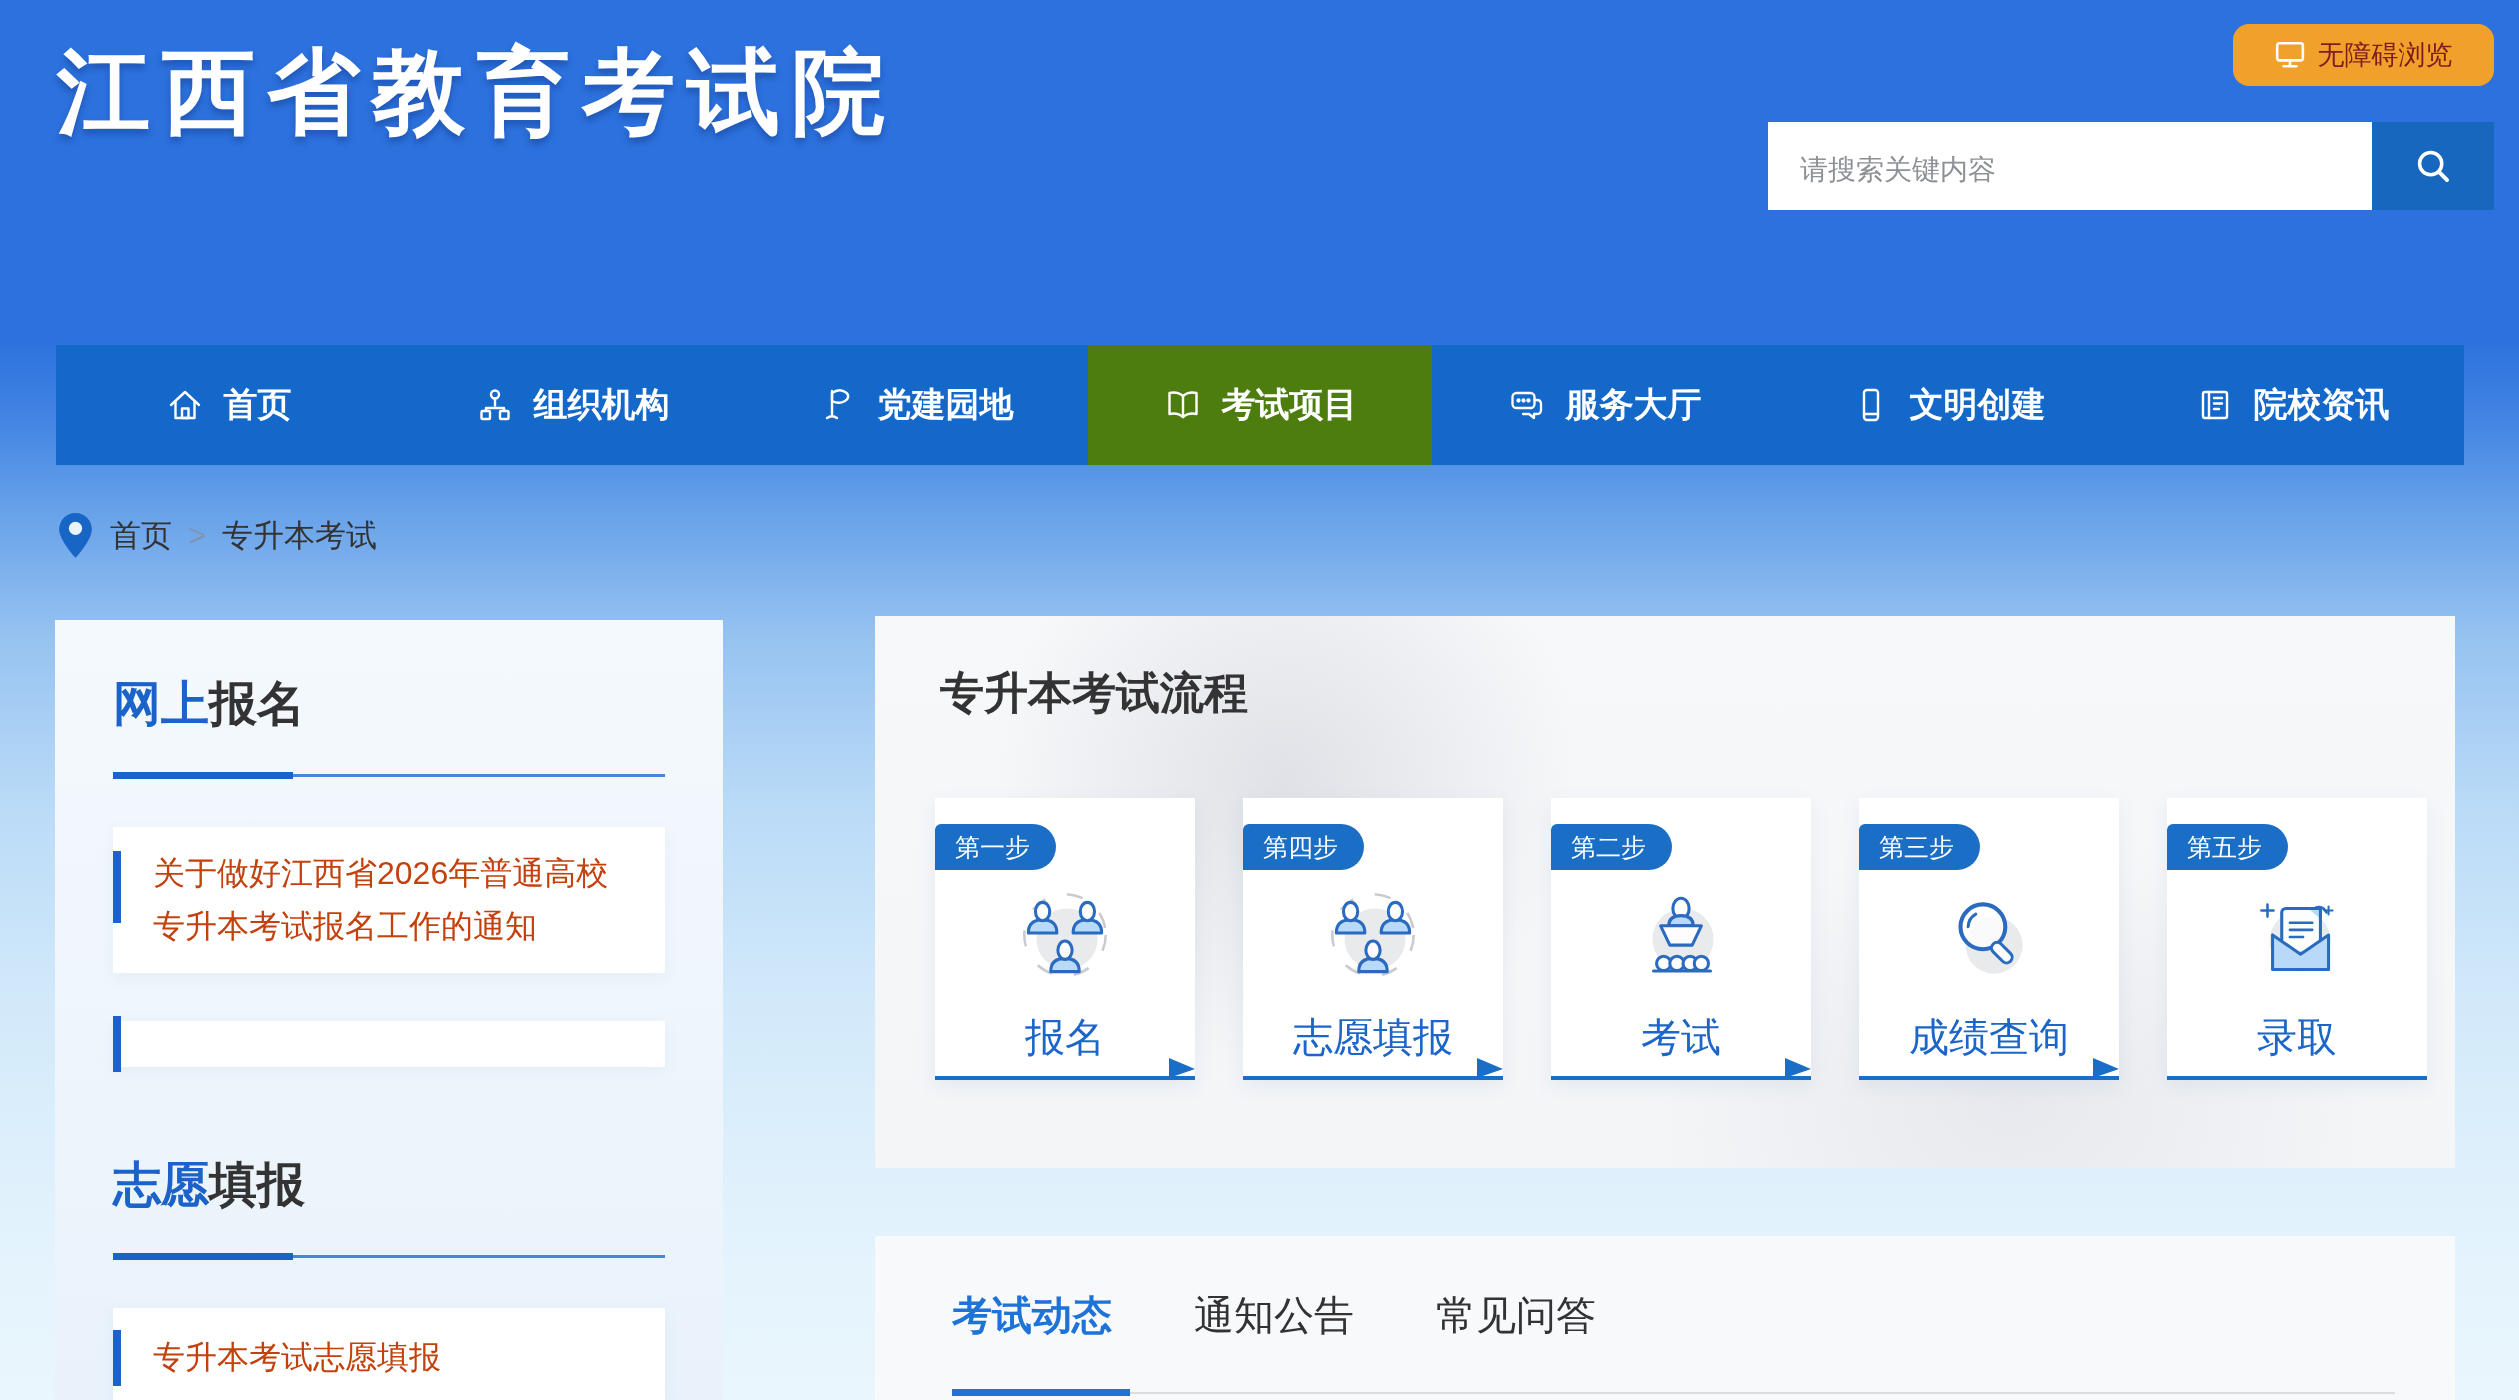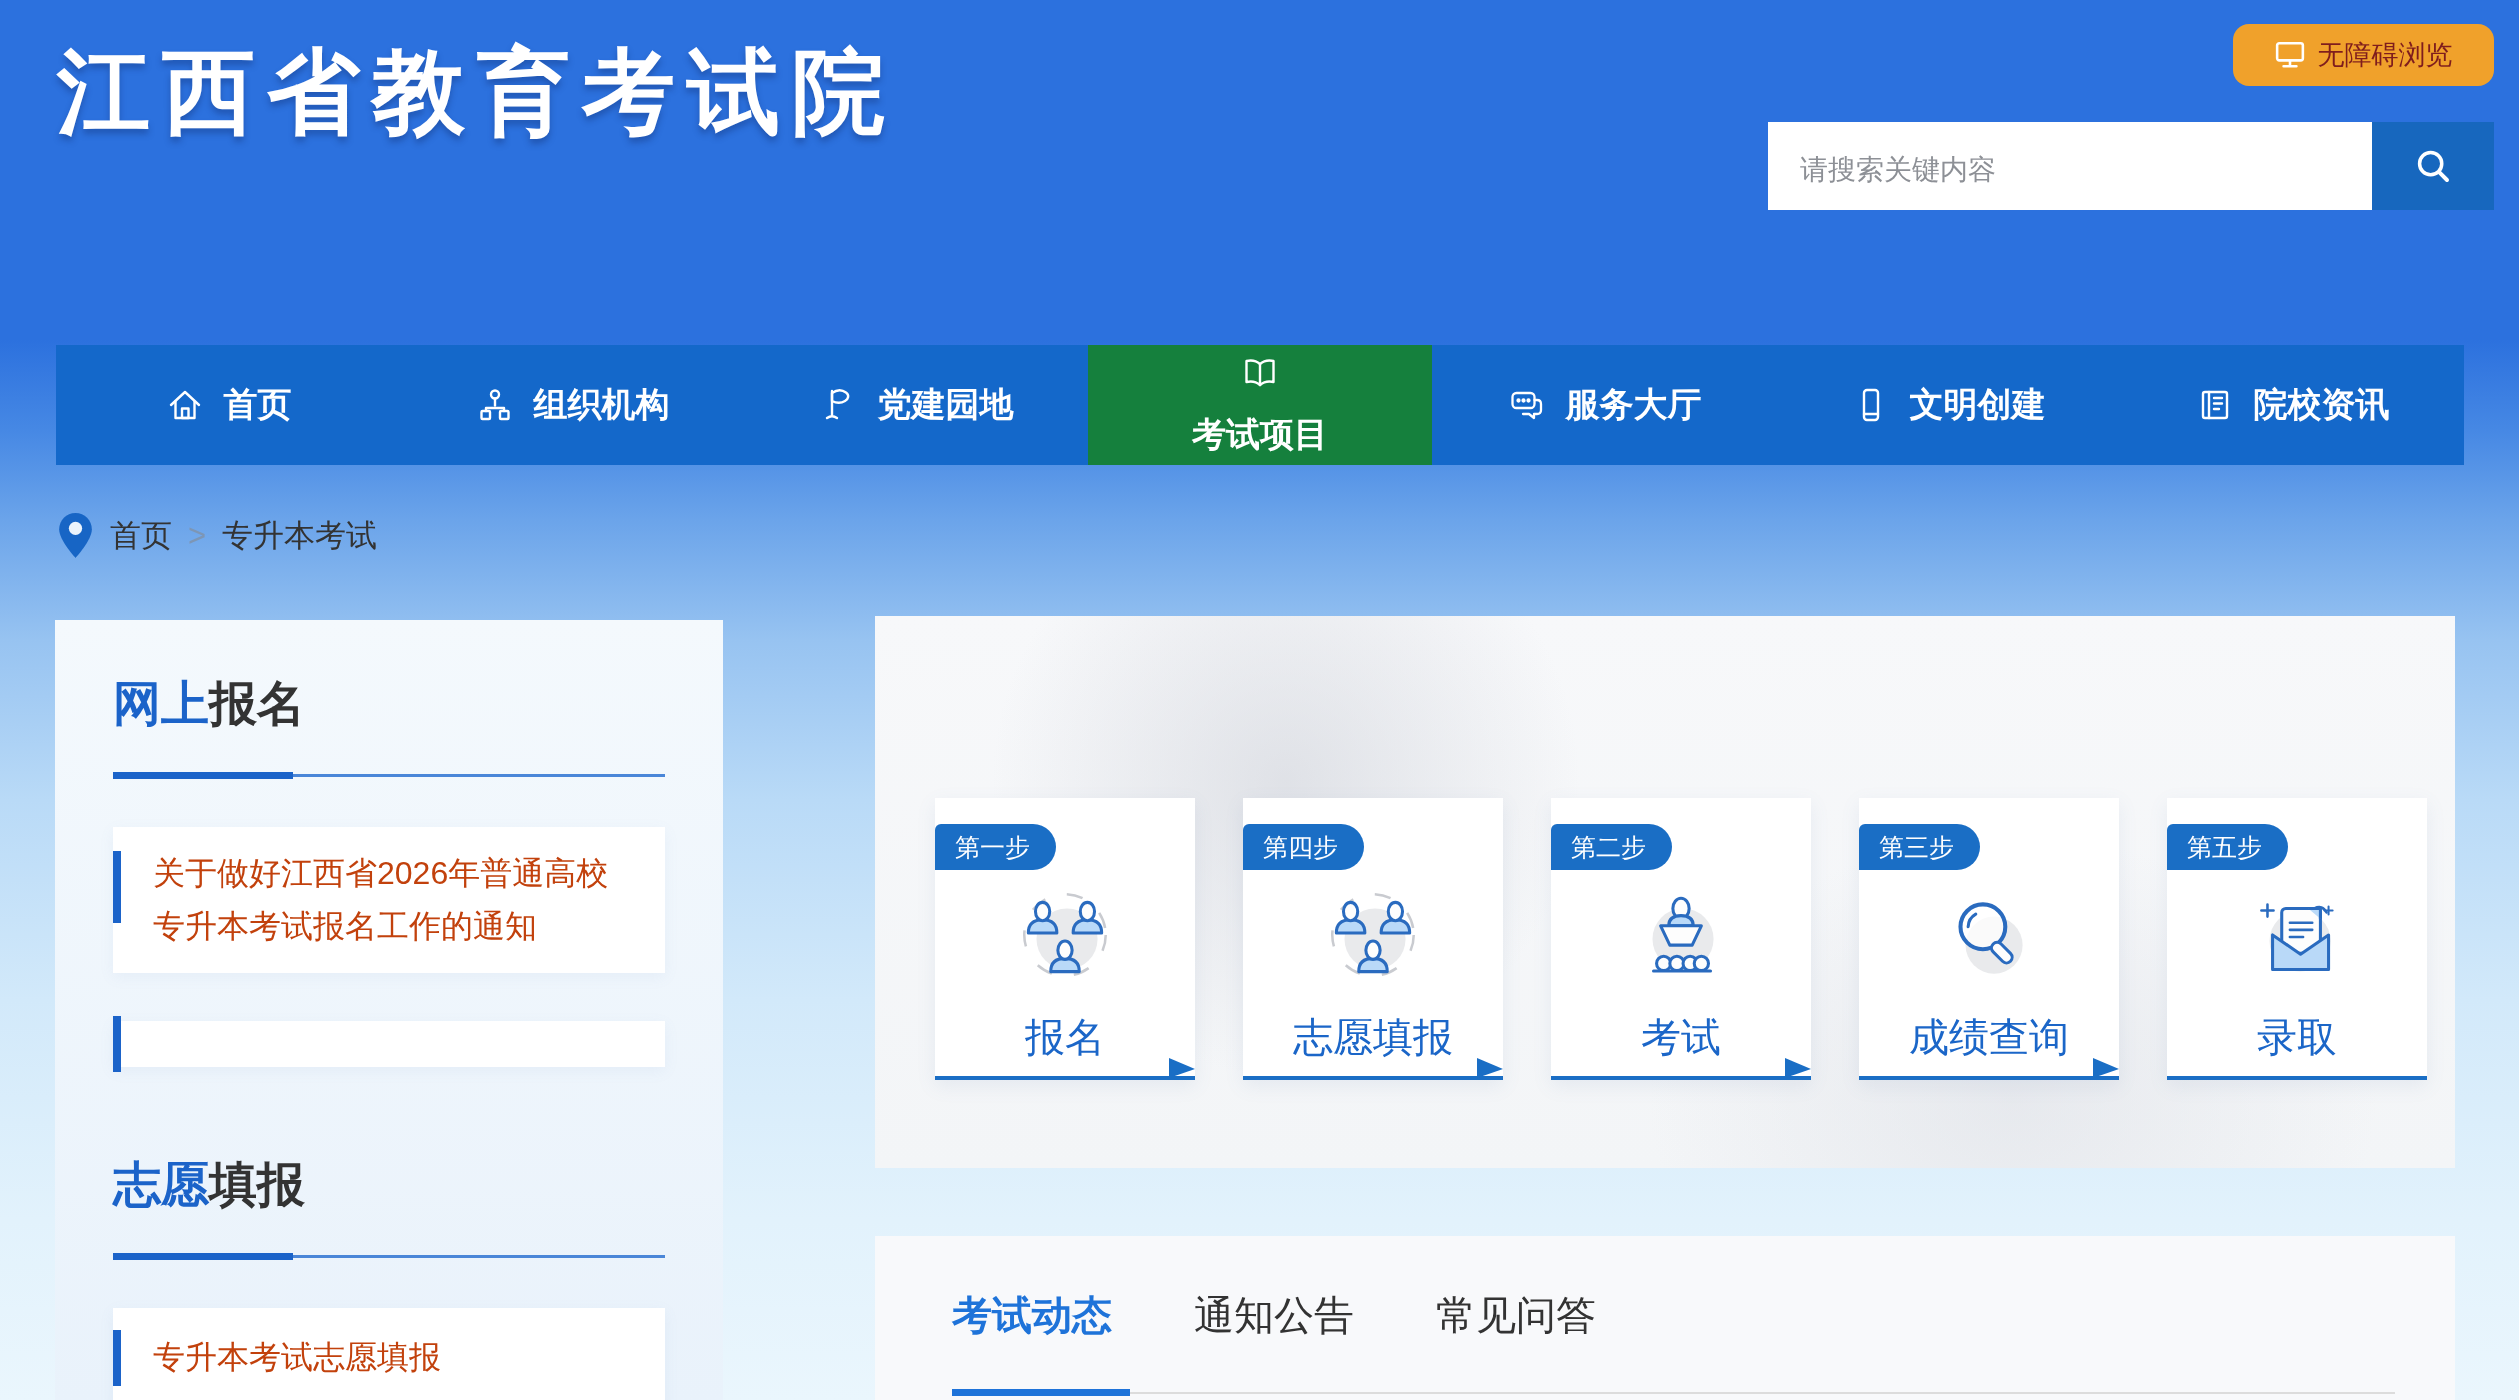--- a/index.html
+++ b/index.html
@@ -26,21 +26,21 @@
   .search-input{flex:1;border:none;outline:none;background:#fff;font-size:28px;
     padding:8px 0 0 32px;color:#333;font-family:inherit;}
   .search-input::placeholder{color:#8d9096;}
   .search-btn{width:122px;height:88px;border:none;background:#1767be;cursor:pointer;
     display:flex;align-items:center;justify-content:center;}
   
   .main-nav{position:absolute;left:56px;top:345px;width:2408px;height:120px;
     background:#1468ca;display:flex;}
   .nav-item{flex:1;display:flex;align-items:center;justify-content:center;gap:19px;
     color:#fff;font-size:34px;font-weight:700;cursor:pointer;}
-  .nav-item.active{background:#15803d;flex-direction:column;}
+  .nav-item.active{background:#4d7c0f;}
   
   .breadcrumb{position:absolute;left:57px;top:512px;display:flex;align-items:center;gap:16px;
     font-size:31px;color:#333;}
   .breadcrumb a{color:#333;text-decoration:none;cursor:pointer;}
   .crumb-sep{color:#7d96b5;}
   
   .sidebar{position:absolute;left:55px;top:620px;width:668px;height:780px;
     background:linear-gradient(180deg,#f4f9fd,#e9f2fb);padding:0 58px;overflow:hidden;}
   .side-title{font-size:48px;font-weight:700;color:#333;margin-top:52px;}
   .side-title .accent{color:#1b63c9;}
@@ -222,20 +222,21 @@
         <span class="thin"></span>
       </div>
 
     <div class="side-card one-line">
       <span class="mark"></span>
       <a>专升本考试志愿填报</a>
     </div>
   </aside>
 
   <section class="panel-flow">
+    <h2 class="flow-title">专升本考试流程</h2>
     <div class="steps">
 
       <div class="step-card">
         <span class="step-badge">第一步</span>
         <svg class="step-icon" width="112" height="112" viewBox="0 0 110 110">
           <use href="#group-icon-def"></use>
         </svg>
         <div class="step-label">报名</div>
         <span class="step-arrow"></span>
       </div>

